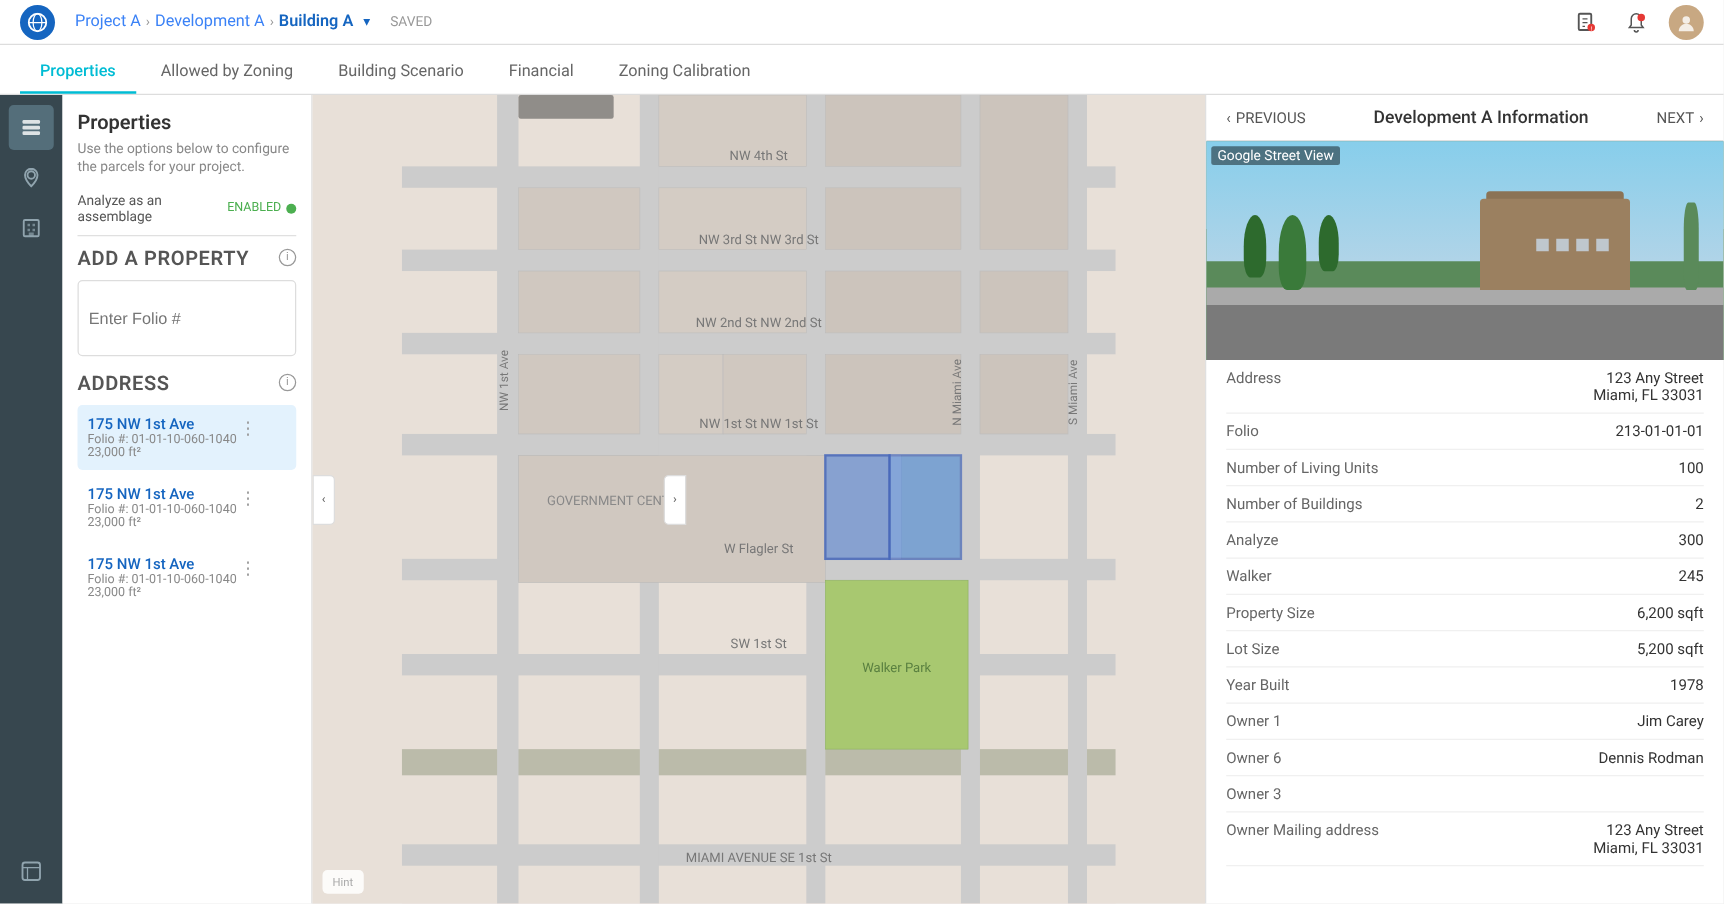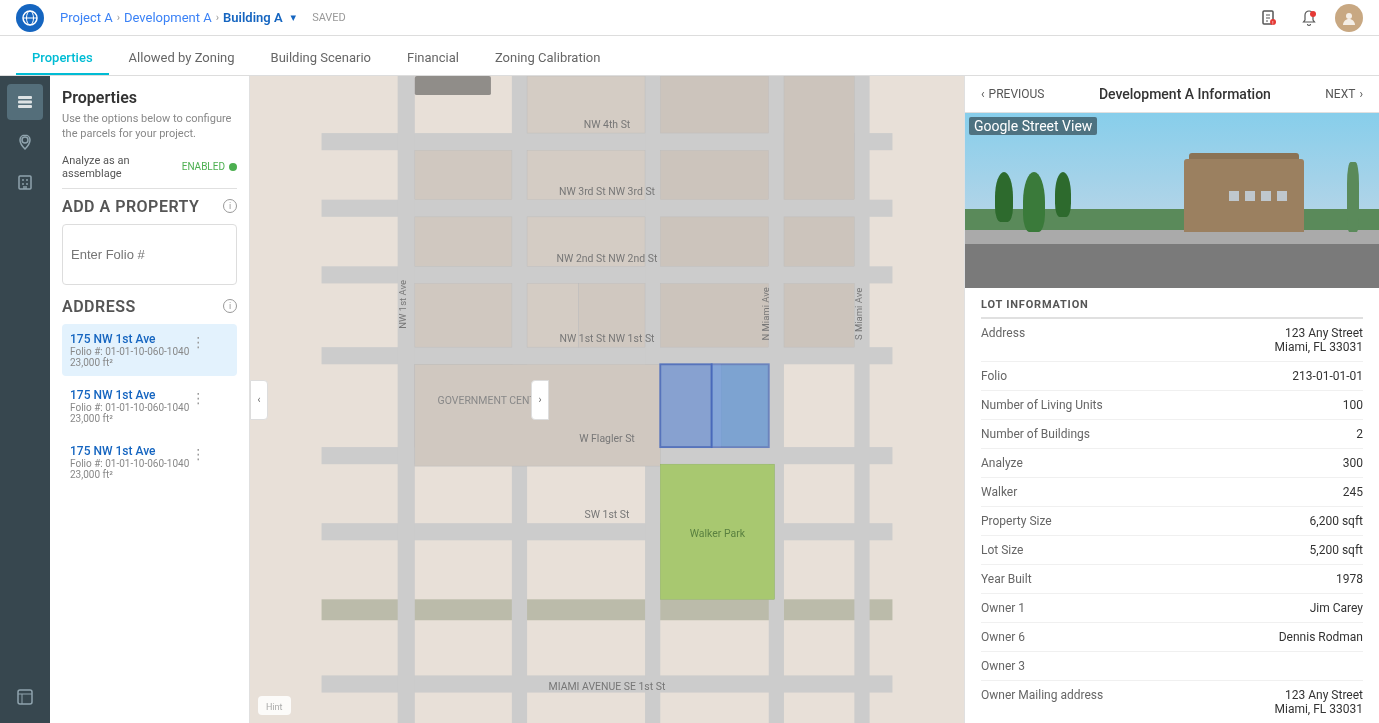--- a/index.html
+++ b/index.html
@@ -326,26 +326,25 @@
         </div>
 
         <div style="position:absolute;bottom:32%;left:30px;display:flex;gap:10px;">
           <div style="width:18px;height:50px;background:#2d6a2d;border-radius:50% 50% 30% 30%;"></div>
           <div style="width:22px;height:60px;background:#3a7a3a;border-radius:50% 50% 30% 30%;"></div>
           <div style="width:16px;height:45px;background:#2d6a2d;border-radius:50% 50% 30% 30%;"></div>
         </div>
 
         <div style="position:absolute;bottom:32%;right:20px;width:12px;height:70px;background:#5a8a5a;border-radius:30% 30% 20% 20%;"></div>
 
-        <div style="position:absolute;top:4px;left:4px;background:rgba(0,0,0,0.45);color:#fff;font-size:14px;padding:1px 5px;border-radius:2px;">Google Street View</div>
+        <div style="position:absolute;top:4px;left:4px;background:rgba(0,0,0,0.45);color:#fff;font-size:11px;padding:1px 5px;border-radius:2px;">Google Street View</div>
       </div>
     </div>
 
     <div class="lot-info-section">
-      <div class="lot-info-header">LOT INFORMATION</div>
 
       <div class="lot-row">
         <span class="lot-label">Address</span>
         <span class="lot-value">123 Any Street<br>Miami, FL 33031</span>
       </div>
       <div class="lot-row">
         <span class="lot-label">Folio</span>
         <span class="lot-value">213-01-01-01</span>
       </div>
       <div class="lot-row">

